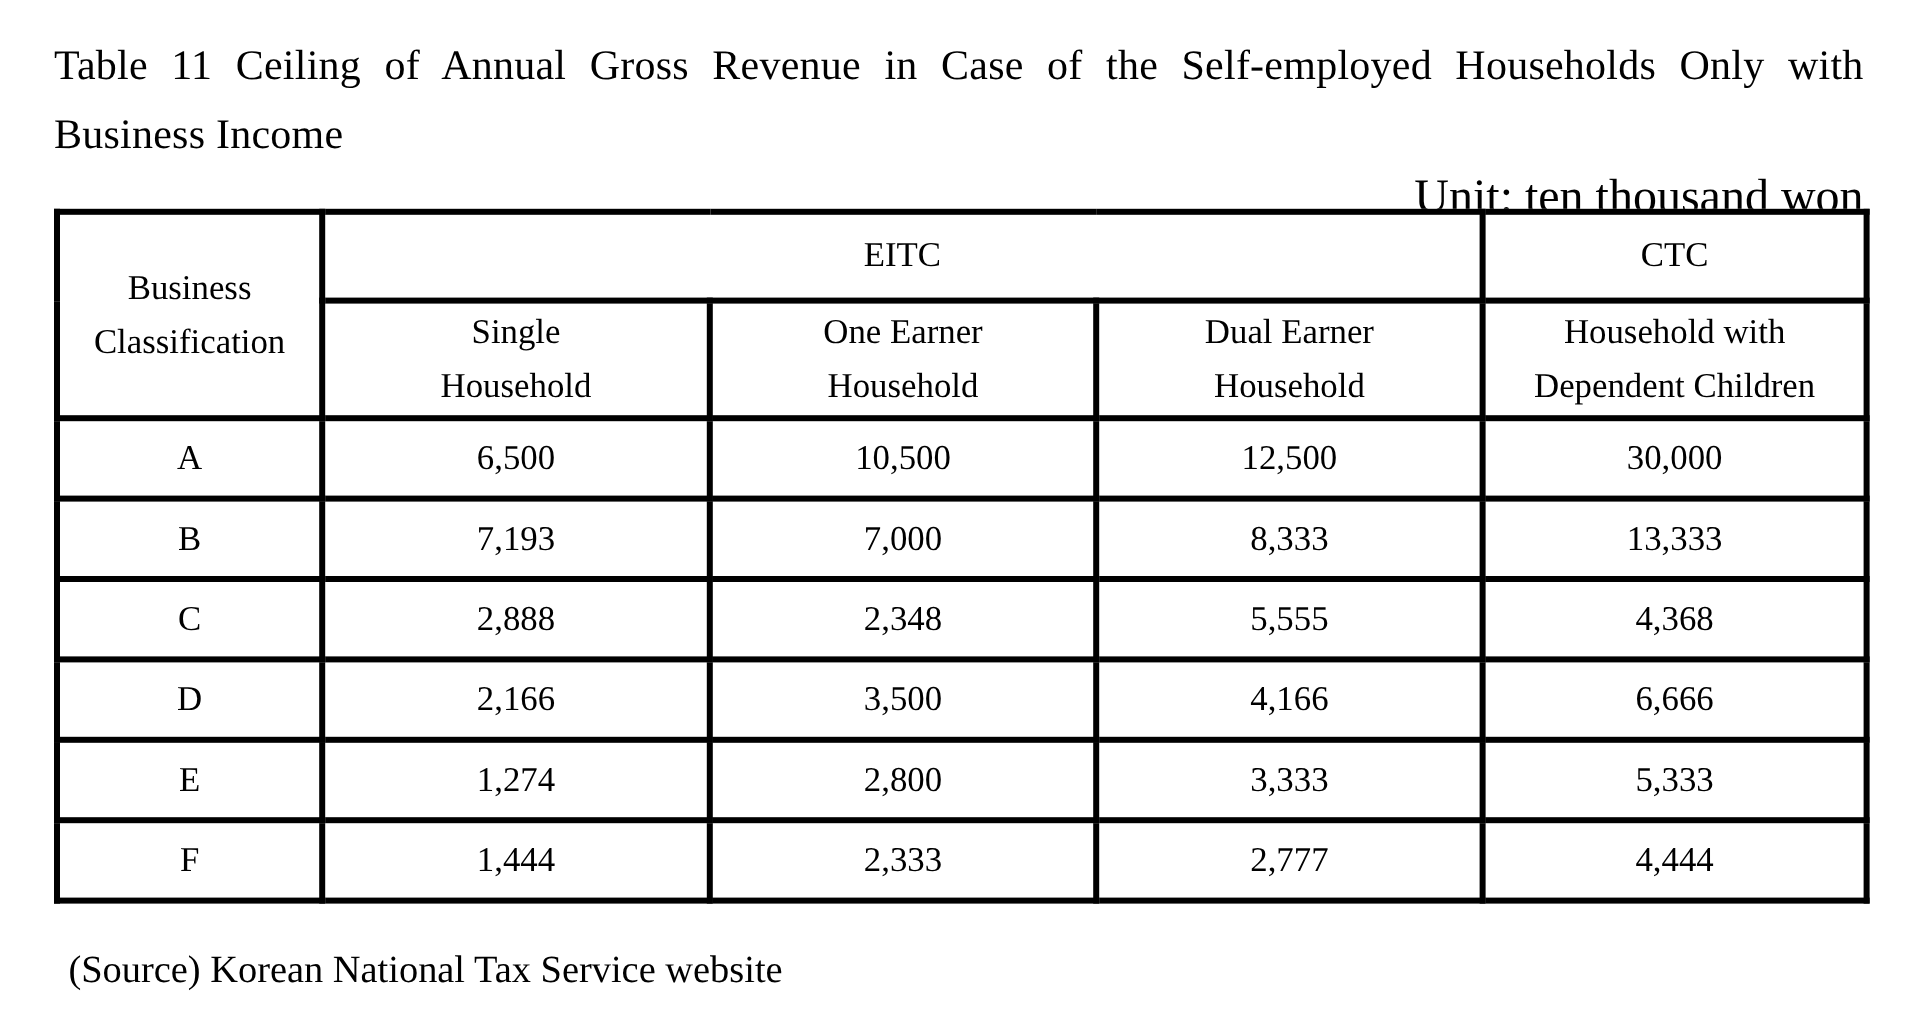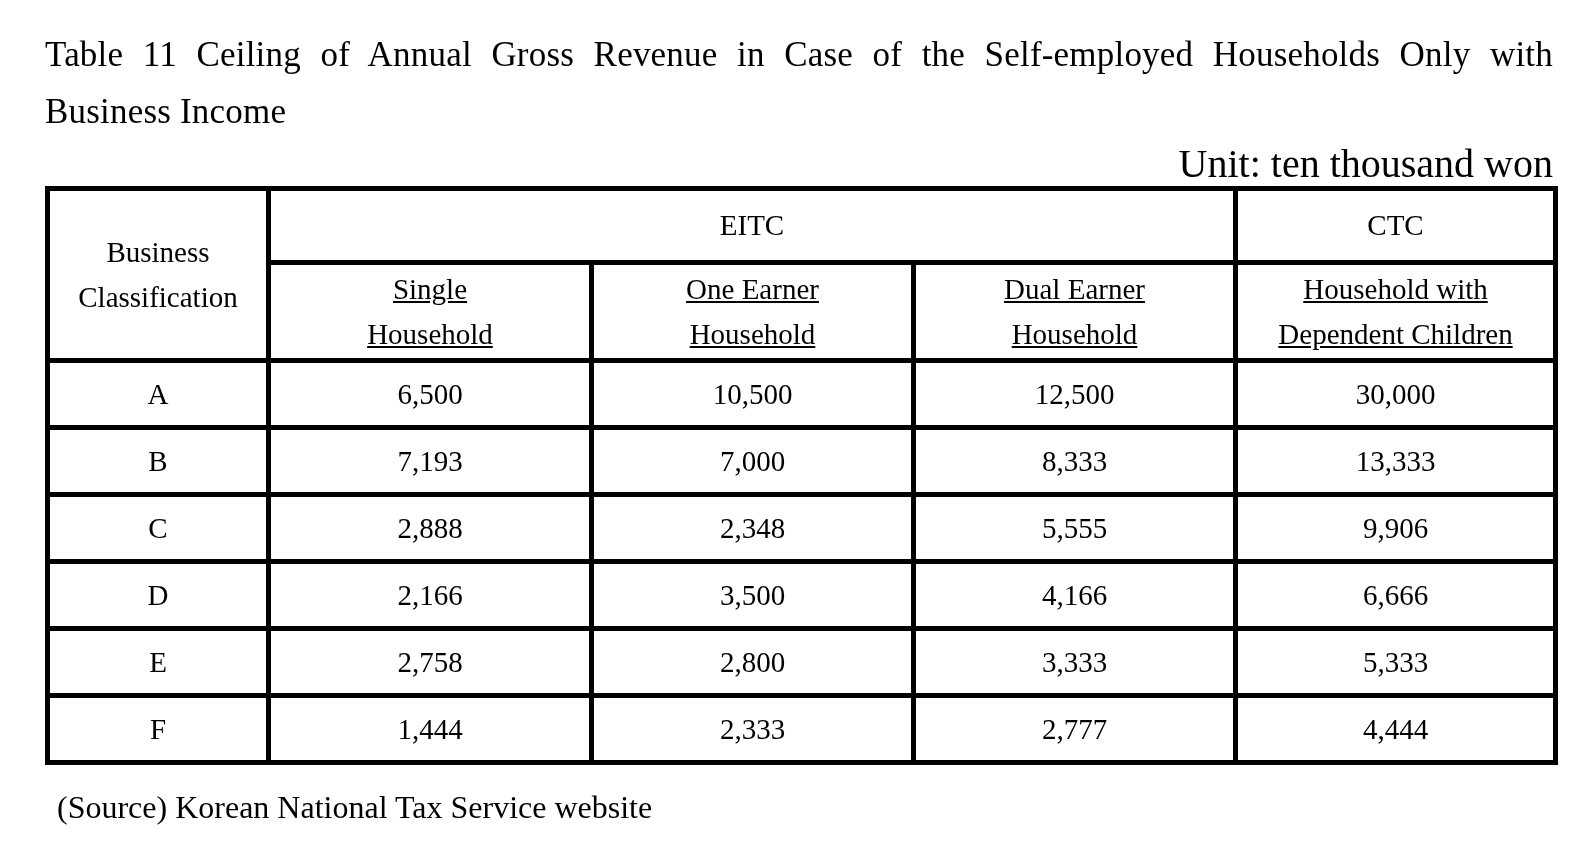--- a/index.html
+++ b/index.html
@@ -38,36 +38,36 @@
     left: 45px;
     top: 146px;
     width: 1508px;
     text-align: right;
     font-size: 40px;
     line-height: 36px;
   }
   table.data-table {
     position: absolute;
     left: 45px;
-    top: 186px;
+    top: 174px;
     width: 1508px;
     border-collapse: collapse;
     table-layout: fixed;
     background: #ffffff;
   }
   table.data-table td {
     border: 5px solid #000000;
     text-align: center;
     vertical-align: middle;
     font-size: 29px;
     font-weight: 400;
     padding: 0;
   }
   tr.row-group-header { height: 74px; }
-  tr.row-sub-header   { height: 98px; text-decoration: underline; }
+  tr.row-sub-header   { height: 98px; }
   tr.row-data         { height: 67px; }
   .two-line span {
     display: block;
     line-height: 45px;
   }
   .source-note {
     position: absolute;
     left: 45px;
     top: 788px;
     font-size: 32px;
@@ -132,32 +132,32 @@
       <td>7,193</td>
       <td>7,000</td>
       <td>8,333</td>
       <td>13,333</td>
     </tr>
     <tr class="row-data">
       <td>C</td>
       <td>2,888</td>
       <td>2,348</td>
       <td>5,555</td>
-      <td>9,906</td>
+      <td>4,368</td>
     </tr>
     <tr class="row-data">
       <td>D</td>
       <td>2,166</td>
       <td>3,500</td>
       <td>4,166</td>
       <td>6,666</td>
     </tr>
     <tr class="row-data">
       <td>E</td>
-      <td>2,758</td>
+      <td>1,274</td>
       <td>2,800</td>
       <td>3,333</td>
       <td>5,333</td>
     </tr>
     <tr class="row-data">
       <td>F</td>
       <td>1,444</td>
       <td>2,333</td>
       <td>2,777</td>
       <td>4,444</td>

